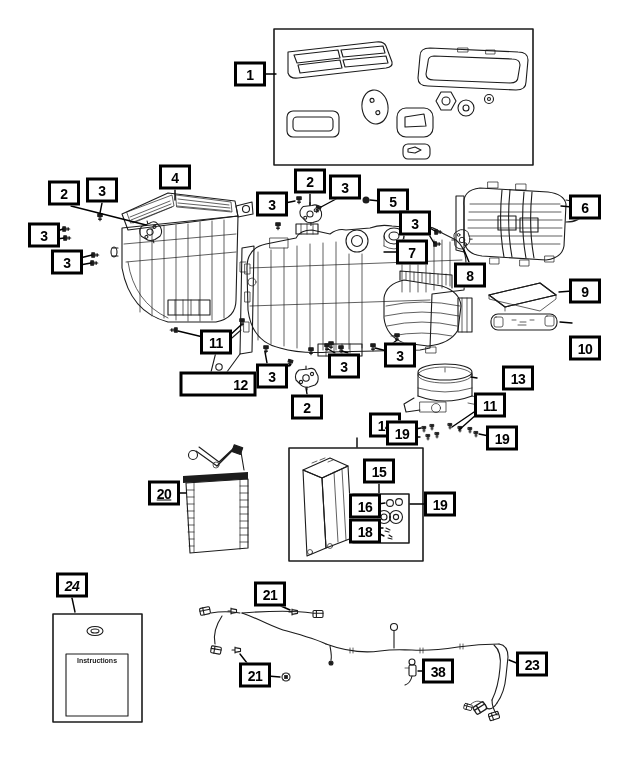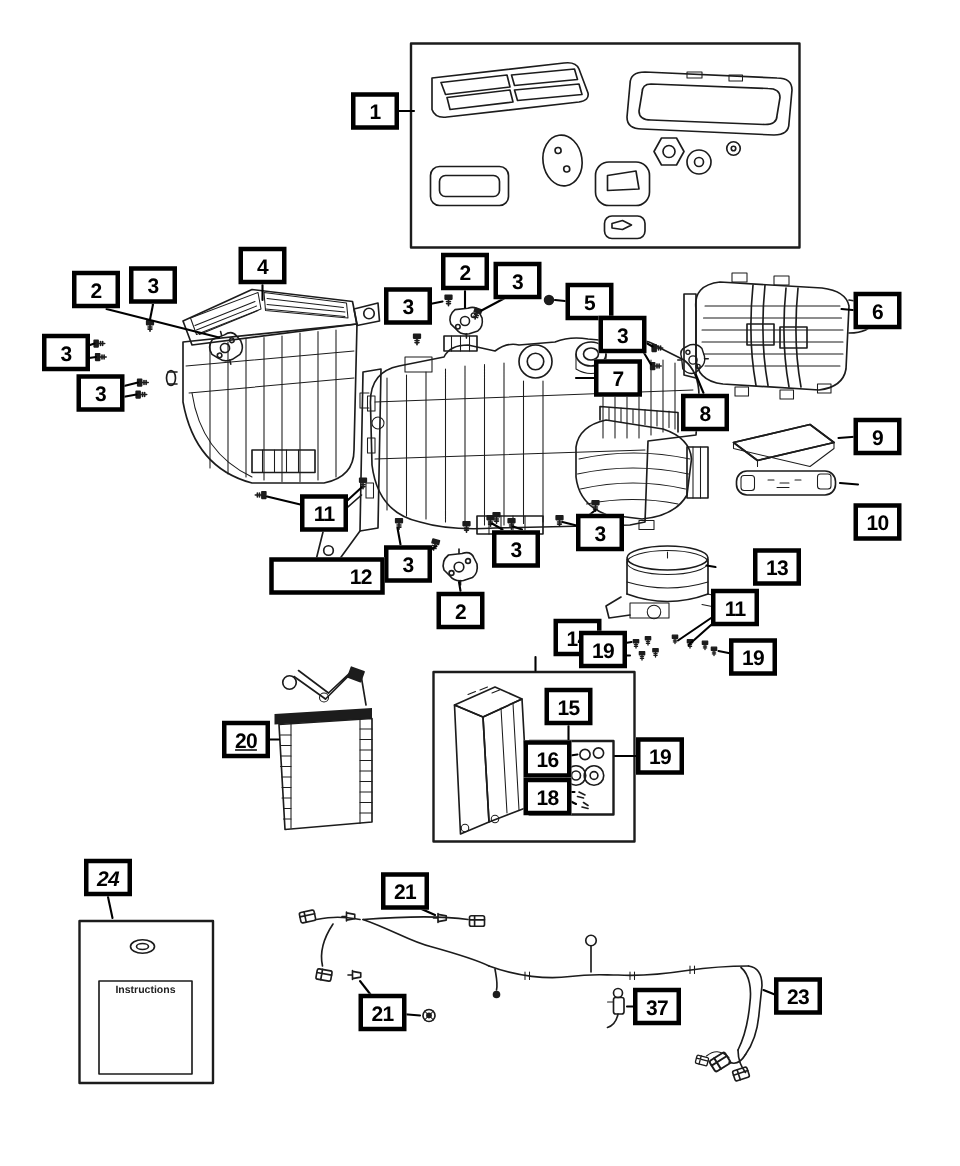--- a/index.html
+++ b/index.html
@@ -404,19 +404,19 @@
       <div class="co" style="left: 402px; top: 433px;">19</div>
       <div class="co" style="left: 502px; top: 438px;">19</div>
       <div class="co" style="left: 379px; top: 471px;">15</div>
       <div class="co" style="left: 164px; top: 493px; text-decoration: underline;">20</div>
       <div class="co" style="left: 365px; top: 506px;">16</div>
       <div class="co" style="left: 440px; top: 504px;">19</div>
       <div class="co" style="left: 365px; top: 531px;">18</div>
       <div class="co" style="left: 72px; top: 585px; font-style: italic;">24</div>
       <div class="co" style="left: 270px; top: 594px;">21</div>
       <div class="co" style="left: 532px; top: 664px;">23</div>
-      <div class="co" style="left: 438px; top: 671px;">37</div>
+      <div class="co" style="left: 438px; top: 671px;">38</div>
       <div class="co" style="left: 255px; top: 675px;">21</div>
     </div>
 
 <div class="instr-label">Instructions</div>
 
 </div>
 
 </body></html>

